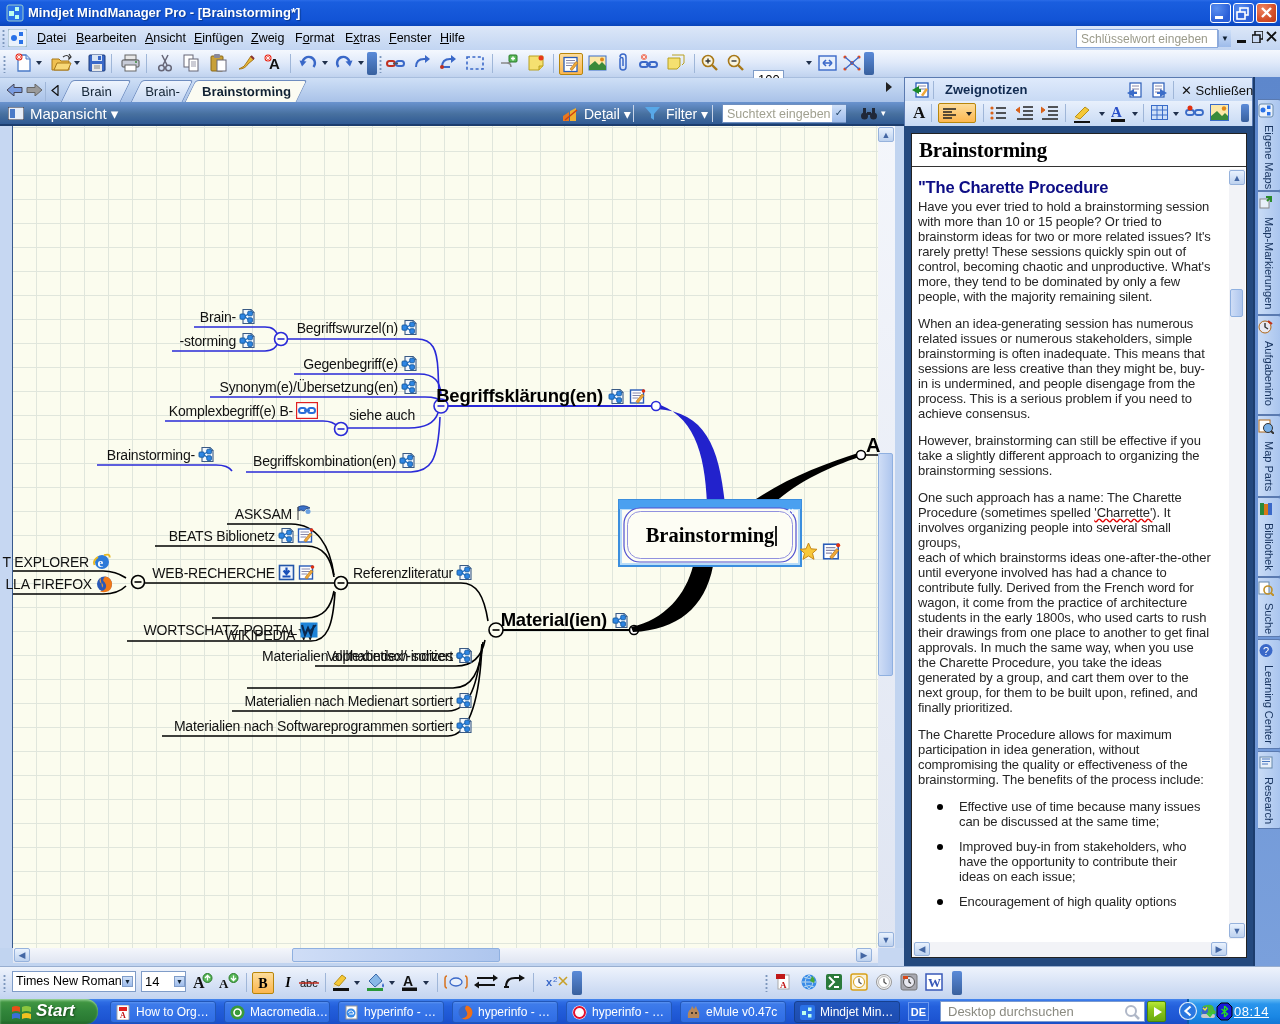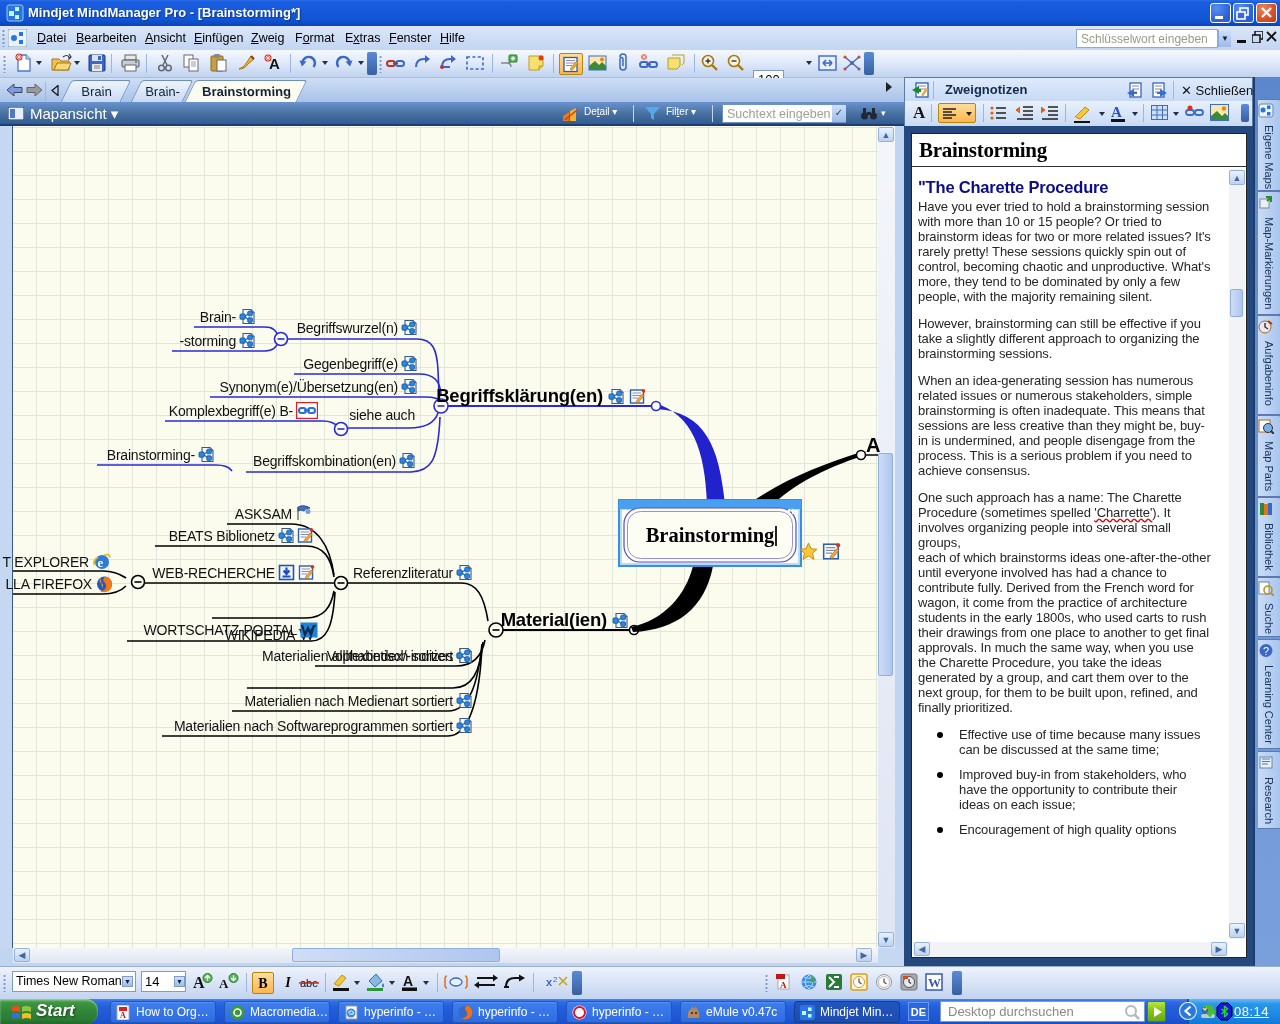--- a/index.html
+++ b/index.html
@@ -23,21 +23,21 @@
 .tsep{position:absolute;top:4px;width:1px;height:19px;background:#9fb6d8;}
 .grip{position:absolute;top:5px;width:3px;height:18px;background-image:radial-gradient(circle,#7c96bc 1px,transparent 1.2px);background-size:3px 4px;}
 .drop{position:absolute;top:11px;width:0;height:0;border-left:3px solid transparent;border-right:3px solid transparent;border-top:4px solid #20304c;}
 .ticon{position:absolute;top:3px;width:22px;height:22px;}
 
 #tabrow{left:0;top:78px;width:904px;height:24px;background:linear-gradient(180deg,#cedff6,#a9c2e8);}
 .wtab{position:absolute;top:2px;height:22px;border:1px solid #6e8cbf;border-bottom:none;font-size:13px;color:#123;text-align:center;background:linear-gradient(180deg,#eef4fd,#c8d9f3);transform:skewX(-26deg);border-radius:4px 3px 0 0;}
 .wtab span{display:block;transform:skewX(28deg);padding-top:3px;}
 
 #mbar{left:0;top:102px;width:904px;height:24px;background:linear-gradient(180deg,#6a93cf 0%,#47709f 55%,#305a94 100%);border-bottom:2px solid #1c3d6e;}
-#mbar .wtx{color:#fff;position:absolute;font-size:10px;}
+#mbar .wtx{color:#fff;position:absolute;font-size:14px;}
 
 #map{left:13px;top:126px;width:865px;height:822px;overflow:hidden;background-color:#fbfcee;background-image:linear-gradient(90deg,#e0e6dc 1px,transparent 1px),linear-gradient(180deg,#e0e6dc 1px,transparent 1px);background-size:24px 24px;background-position:23px 1px;}
 #lstrip{left:0;top:126px;width:13px;height:822px;background:#c6d7f2;border-right:1px solid #38598c;}
 .lbl{position:absolute;font-size:14px;letter-spacing:-0.2px;color:#111;white-space:nowrap;display:flex;align-items:center;gap:3px;}
 .lblb{position:absolute;font-weight:bold;font-size:18.5px;letter-spacing:-0.2px;color:#000;white-space:nowrap;display:flex;align-items:center;gap:5px;}
 
 .sb{background:linear-gradient(180deg,#f4f6fb,#dfe5f2);}
 .sbtn{position:absolute;width:16px;height:15px;background:linear-gradient(180deg,#e9f2fe,#bed2ef);border:1px solid #96b2dc;border-radius:2px;color:#4467a4;font-size:9px;text-align:center;line-height:14px;}
 .sthumb{position:absolute;background:linear-gradient(90deg,#cfddf6,#aec6ee);border:1px solid #8fb0e0;border-radius:2px;}
 
@@ -478,23 +478,24 @@
       </svg>
  <div style="position:absolute;right:3px;top:3px;width:8px;height:18px;background:linear-gradient(180deg,#5a8ad8,#38609e);border-radius:2px"></div>
 </div>
 <div class="abs" id="pframe"></div>
 <div class="abs" id="pwhite"></div>
 <div class="abs" id="phdg">Brainstorming</div>
 <div class="abs" id="parea">
  <div id="ptxt">
   <div class="bh1">"The Charette Procedure</div>
   <p>Have you ever tried to hold a brainstorming session<br>with more than 10 or 15 people? Or tried to<br>brainstorm ideas for two or more related issues? It's<br>rarely pretty! These sessions quickly spin out of<br>control, becoming chaotic and unproductive. What's<br>more, they tend to be dominated by only a few<br>people, with the majority remaining silent.</p>
+  <p>When an idea-generating session has numerous<br>related issues or numerous stakeholders, simple<br>brainstorming is often inadequate. This means that<br>sessions are less creative than they might be, buy-<br>in is undermined, and people disengage from the<br>process. This is a serious problem if you need to<br>achieve consensus.</p>
   <p>However, brainstorming can still be effective if you<br>take a slightly different approach to organizing the<br>brainstorming sessions.</p>
-  <p>When an idea-generating session has numerous<br>related issues or numerous stakeholders, simple<br>brainstorming is often inadequate. This means that<br>sessions are less creative than they might be, buy-<br>in is undermined, and people disengage from the<br>process. This is a serious problem if you need to<br>achieve consensus.</p>
   <p>One such approach has a name: The Charette<br>Procedure (sometimes spelled <span style="text-decoration:underline wavy #e00000">'Charrette'</span>). It<br>involves organizing people into several small groups,<br>each of which brainstorms ideas one-after-the-other<br>until everyone involved has had a chance to<br>contribute fully. Derived from the French word for<br>wagon, it come from the practice of architecture<br>students in the early 1800s, who used carts to rush<br>their drawings from one place to another to get final<br>approvals. In much the same way, when you use<br>the Charette Procedure, you take the ideas<br>generated by a group, and cart them over to the<br>next group, for them to be built upon, refined, and<br>finally prioritized.</p>
+  <p>The Charette Procedure allows for maximum<br>participation in idea generation, without<br>compromising the quality or effectiveness of the<br>brainstorming. The benefits of the process include:</p>
   <ul>
    <li>Effective use of time because many issues<br>can be discussed at the same time;</li>
    <li>Improved buy-in from stakeholders, who<br>have the opportunity to contribute their<br>ideas on each issue;</li>
    <li>Encouragement of high quality options</li>
   </ul>
  </div>
 </div>
 <div class="abs" id="pvsb">
  <div class="sbtn" style="left:0;top:1px">▲</div>
  <div class="sbtn" style="left:0;top:754px">▼</div>

